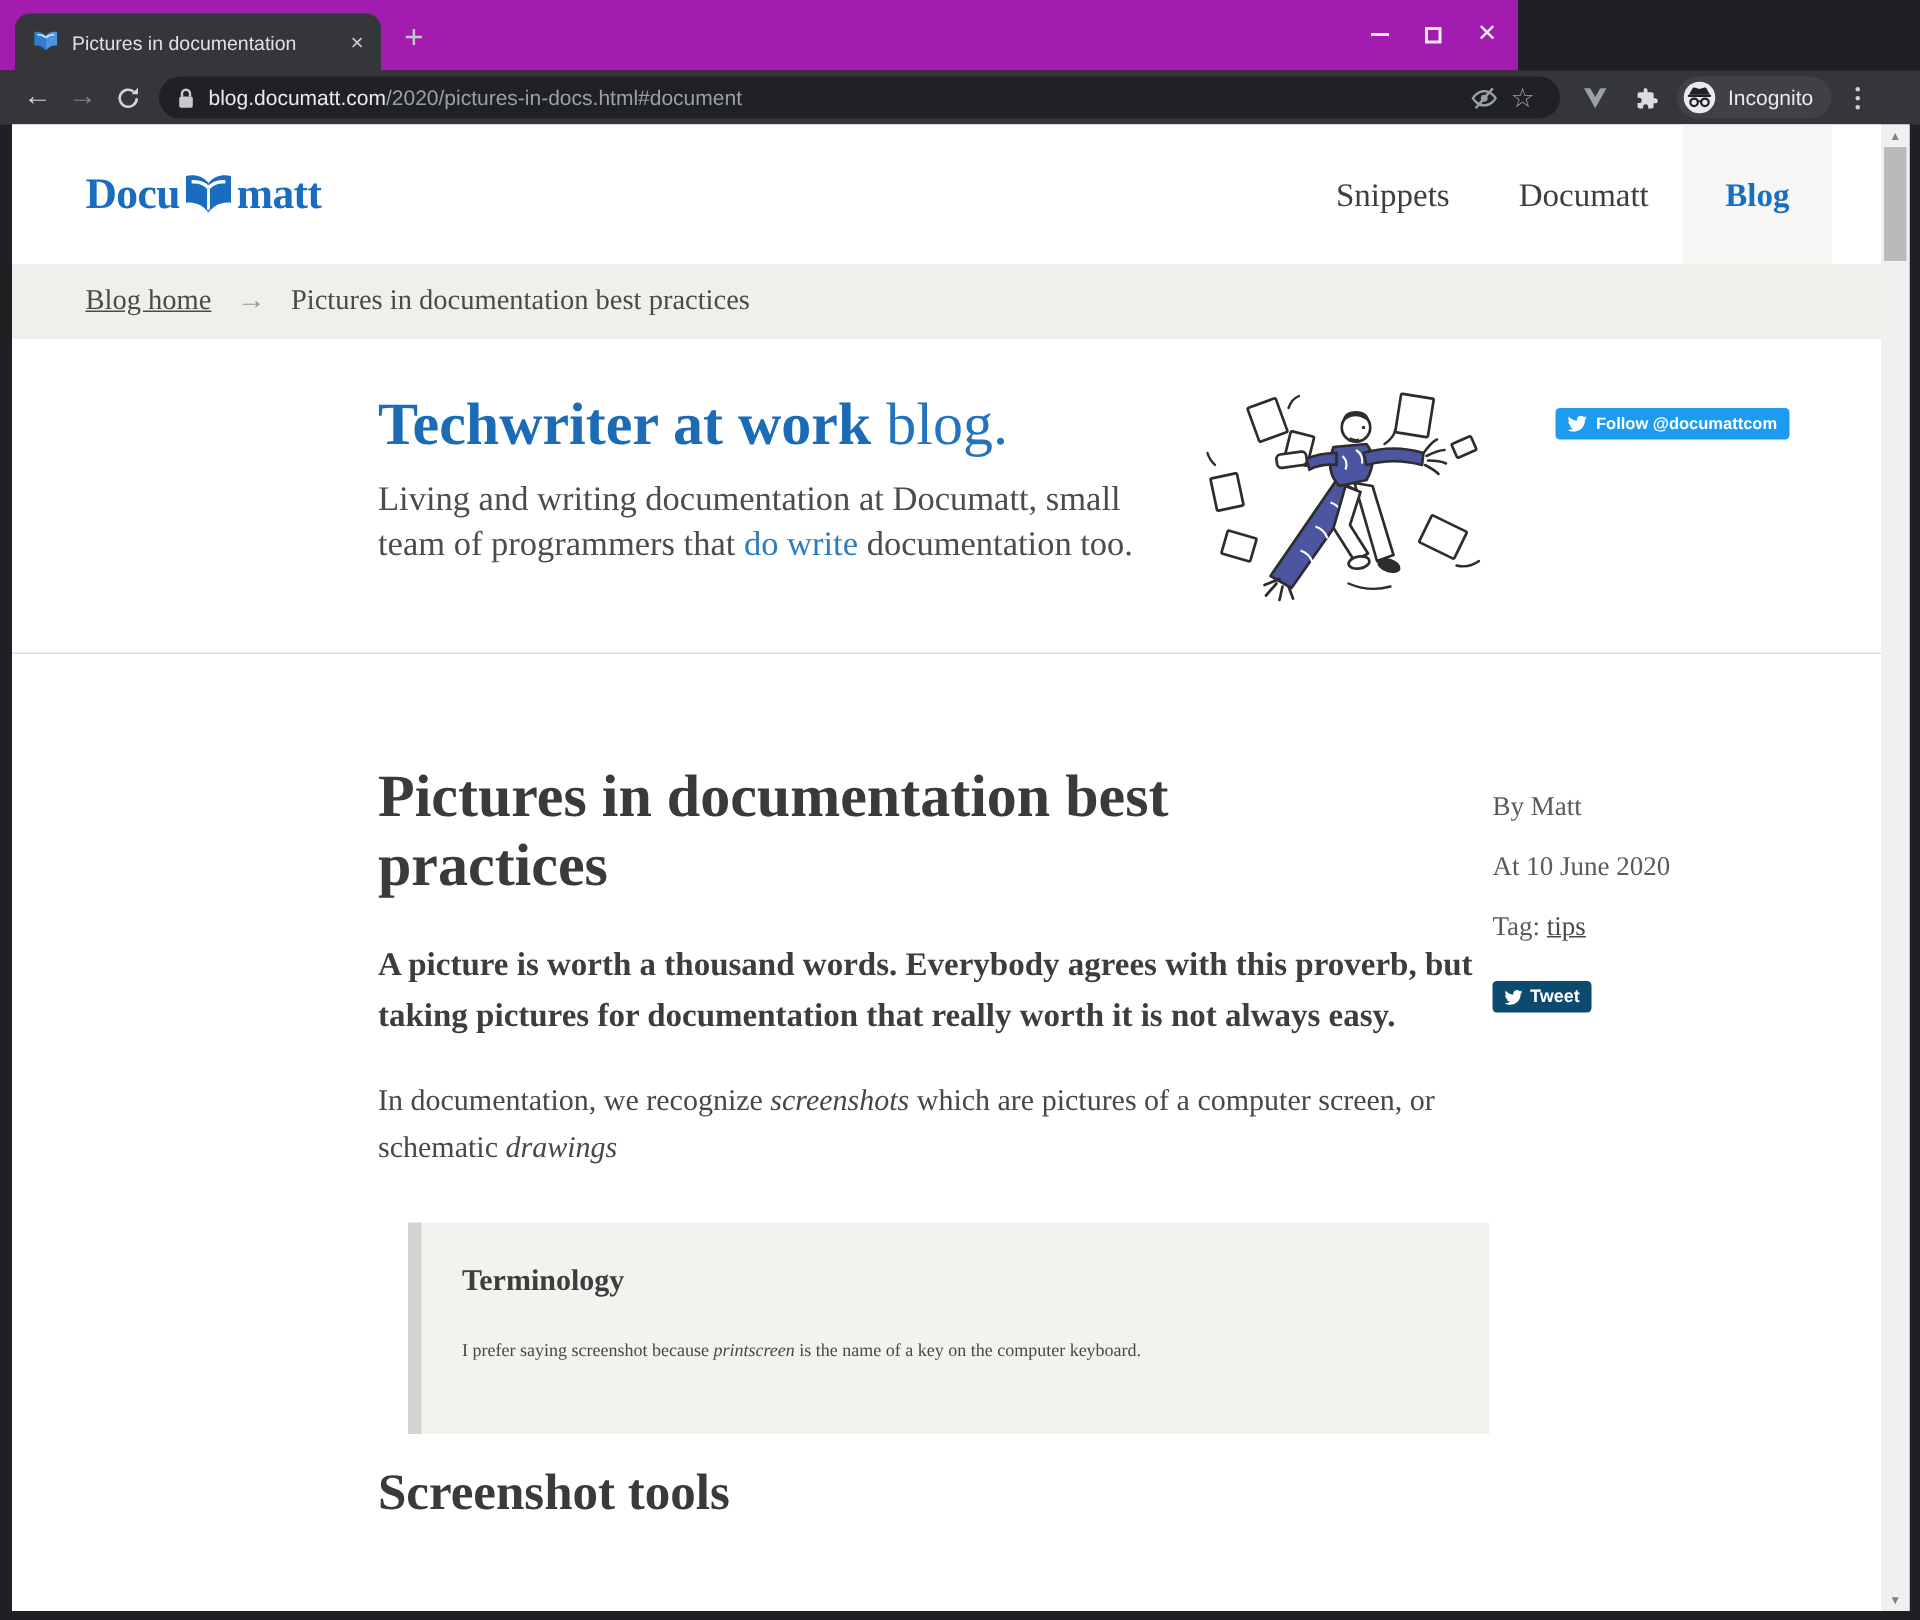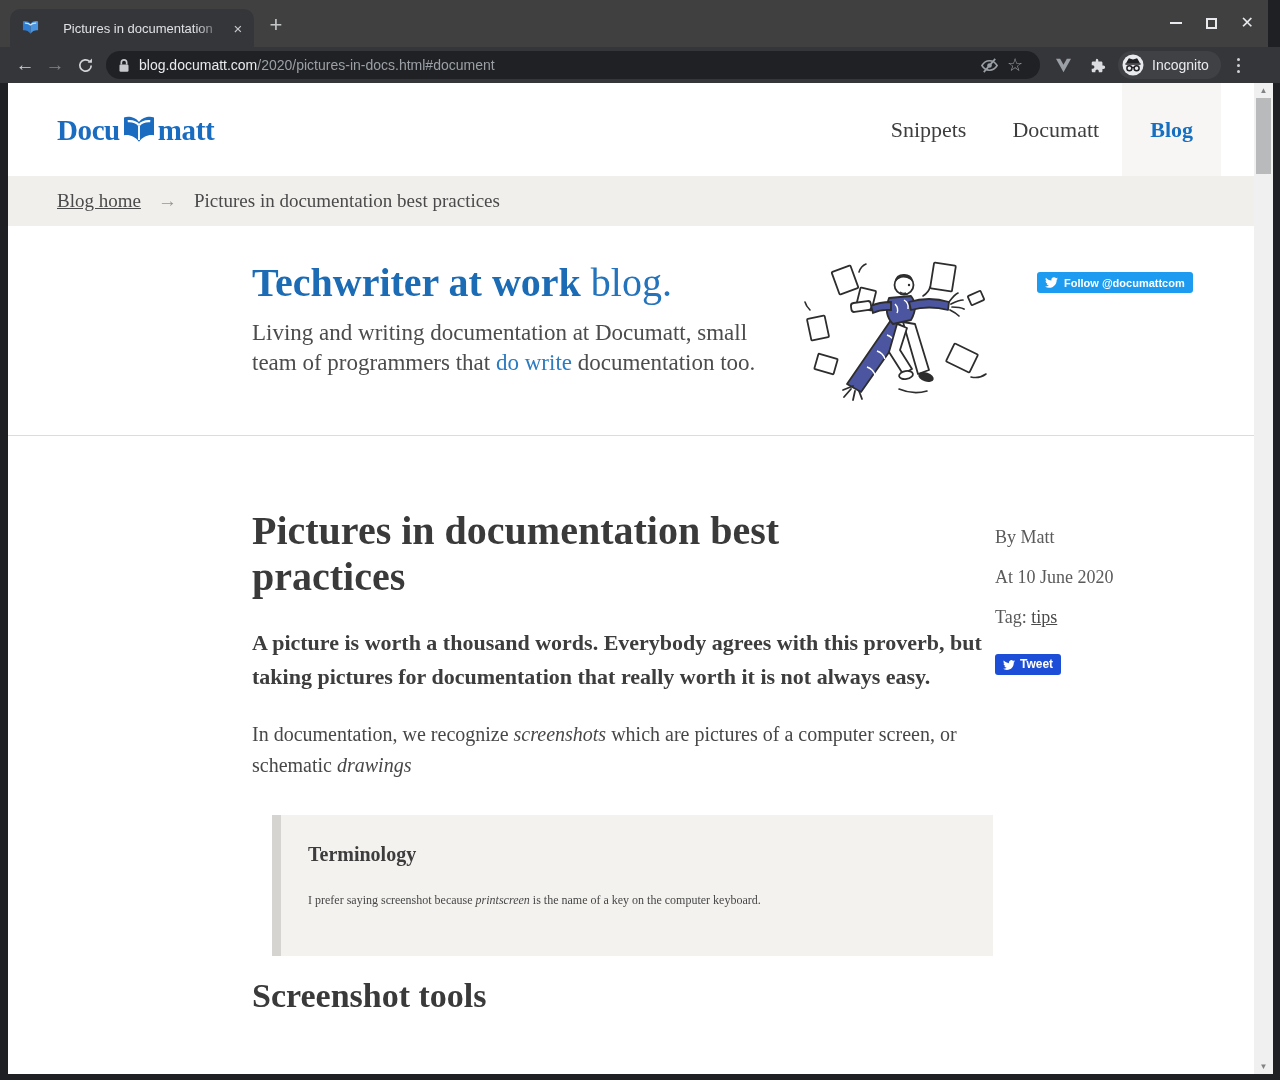--- a/index.html
+++ b/index.html
@@ -1,20 +1,20 @@
 <!DOCTYPE html>
 <html><head>
 <meta charset="utf-8">
 <style>
   * { margin:0; padding:0; box-sizing:border-box; }
   html,body { width:1280px; height:1080px; overflow:hidden; }
   body { background:#1f2023; font-family:"Liberation Sans", sans-serif; position:relative; }
 
   
-  .titlebar { position:absolute; left:0; top:0; width:1268px; height:47px; background:#404040;text-align:center; }
+  .titlebar { position:absolute; left:0; top:0; width:1012px; height:47px; background:#a21caf; }
   .tab { position:absolute; left:10px; top:9px; width:244px; height:38px; background:#35363a;
          border-radius:10px 10px 0 0; display:flex; align-items:center; padding:0 6px 0 12px; cursor:default; }
   .tab-title { flex:1; color:#dfe1e5; font-size:13px; white-space:nowrap; overflow:hidden; margin-left:9px;
                -webkit-mask-image:linear-gradient(90deg,#000 82%,transparent 98%);
                mask-image:linear-gradient(90deg,#000 82%,transparent 98%); }
   .tab-close { color:#c8cacd; font-size:15px; width:20px; height:20px; display:flex; align-items:center; justify-content:center; border-radius:50%; }
   .newtab { position:absolute; left:264px; top:13px; color:#c4c7ca; font-size:22px; font-weight:400; width:24px; height:24px;
             display:flex; align-items:center; justify-content:center; }
   .win-controls { position:absolute; right:14px; top:13px; display:flex; gap:24px; align-items:center; height:20px; }
   .wc-min { width:12px; height:2px; background:#e8eaed; }
@@ -81,21 +81,21 @@
   .art-p { margin-top:25px; font-size:20px; color:#474747; line-height:31px; width:724px; }
   .admon { margin-top:34px; margin-left:20px; width:721px; background:#f3f2ef; border-left:9px solid #d6d4d0;
            padding:28px 30px 40px 27px; }
   .admon-title { font-size:20px; font-weight:bold; color:#3d3d3d; }
   .admon-text { margin-top:19px; font-size:12px; color:#474747; line-height:31px; width:640px; }
   .art-h2 { margin-top:21px; font-size:34px; font-weight:bold; color:#3a3a3a; }
 
   .meta { position:absolute; left:987px; top:92px; font-size:18px; color:#5a5a5a; line-height:19px; }
   .meta-item { margin-bottom:21px; }
   .tag-link { color:#4a4a4a; text-decoration:underline; cursor:pointer; }
-  .tweet-btn { display:inline-flex; align-items:center; gap:5px; background:#1d4ed8; color:#fff;
+  .tweet-btn { display:inline-flex; align-items:center; gap:5px; background:#0c4a6e; color:#fff;
                font-family:"Liberation Sans", sans-serif; font-size:12px; font-weight:bold; height:21px;
                padding:0 8px; border-radius:3px; cursor:pointer; margin-top:6px; }
 
   i, em { font-style:italic; }
 </style>
 </head>
 <body>
 
 <div class="titlebar">
   <div class="tab">

